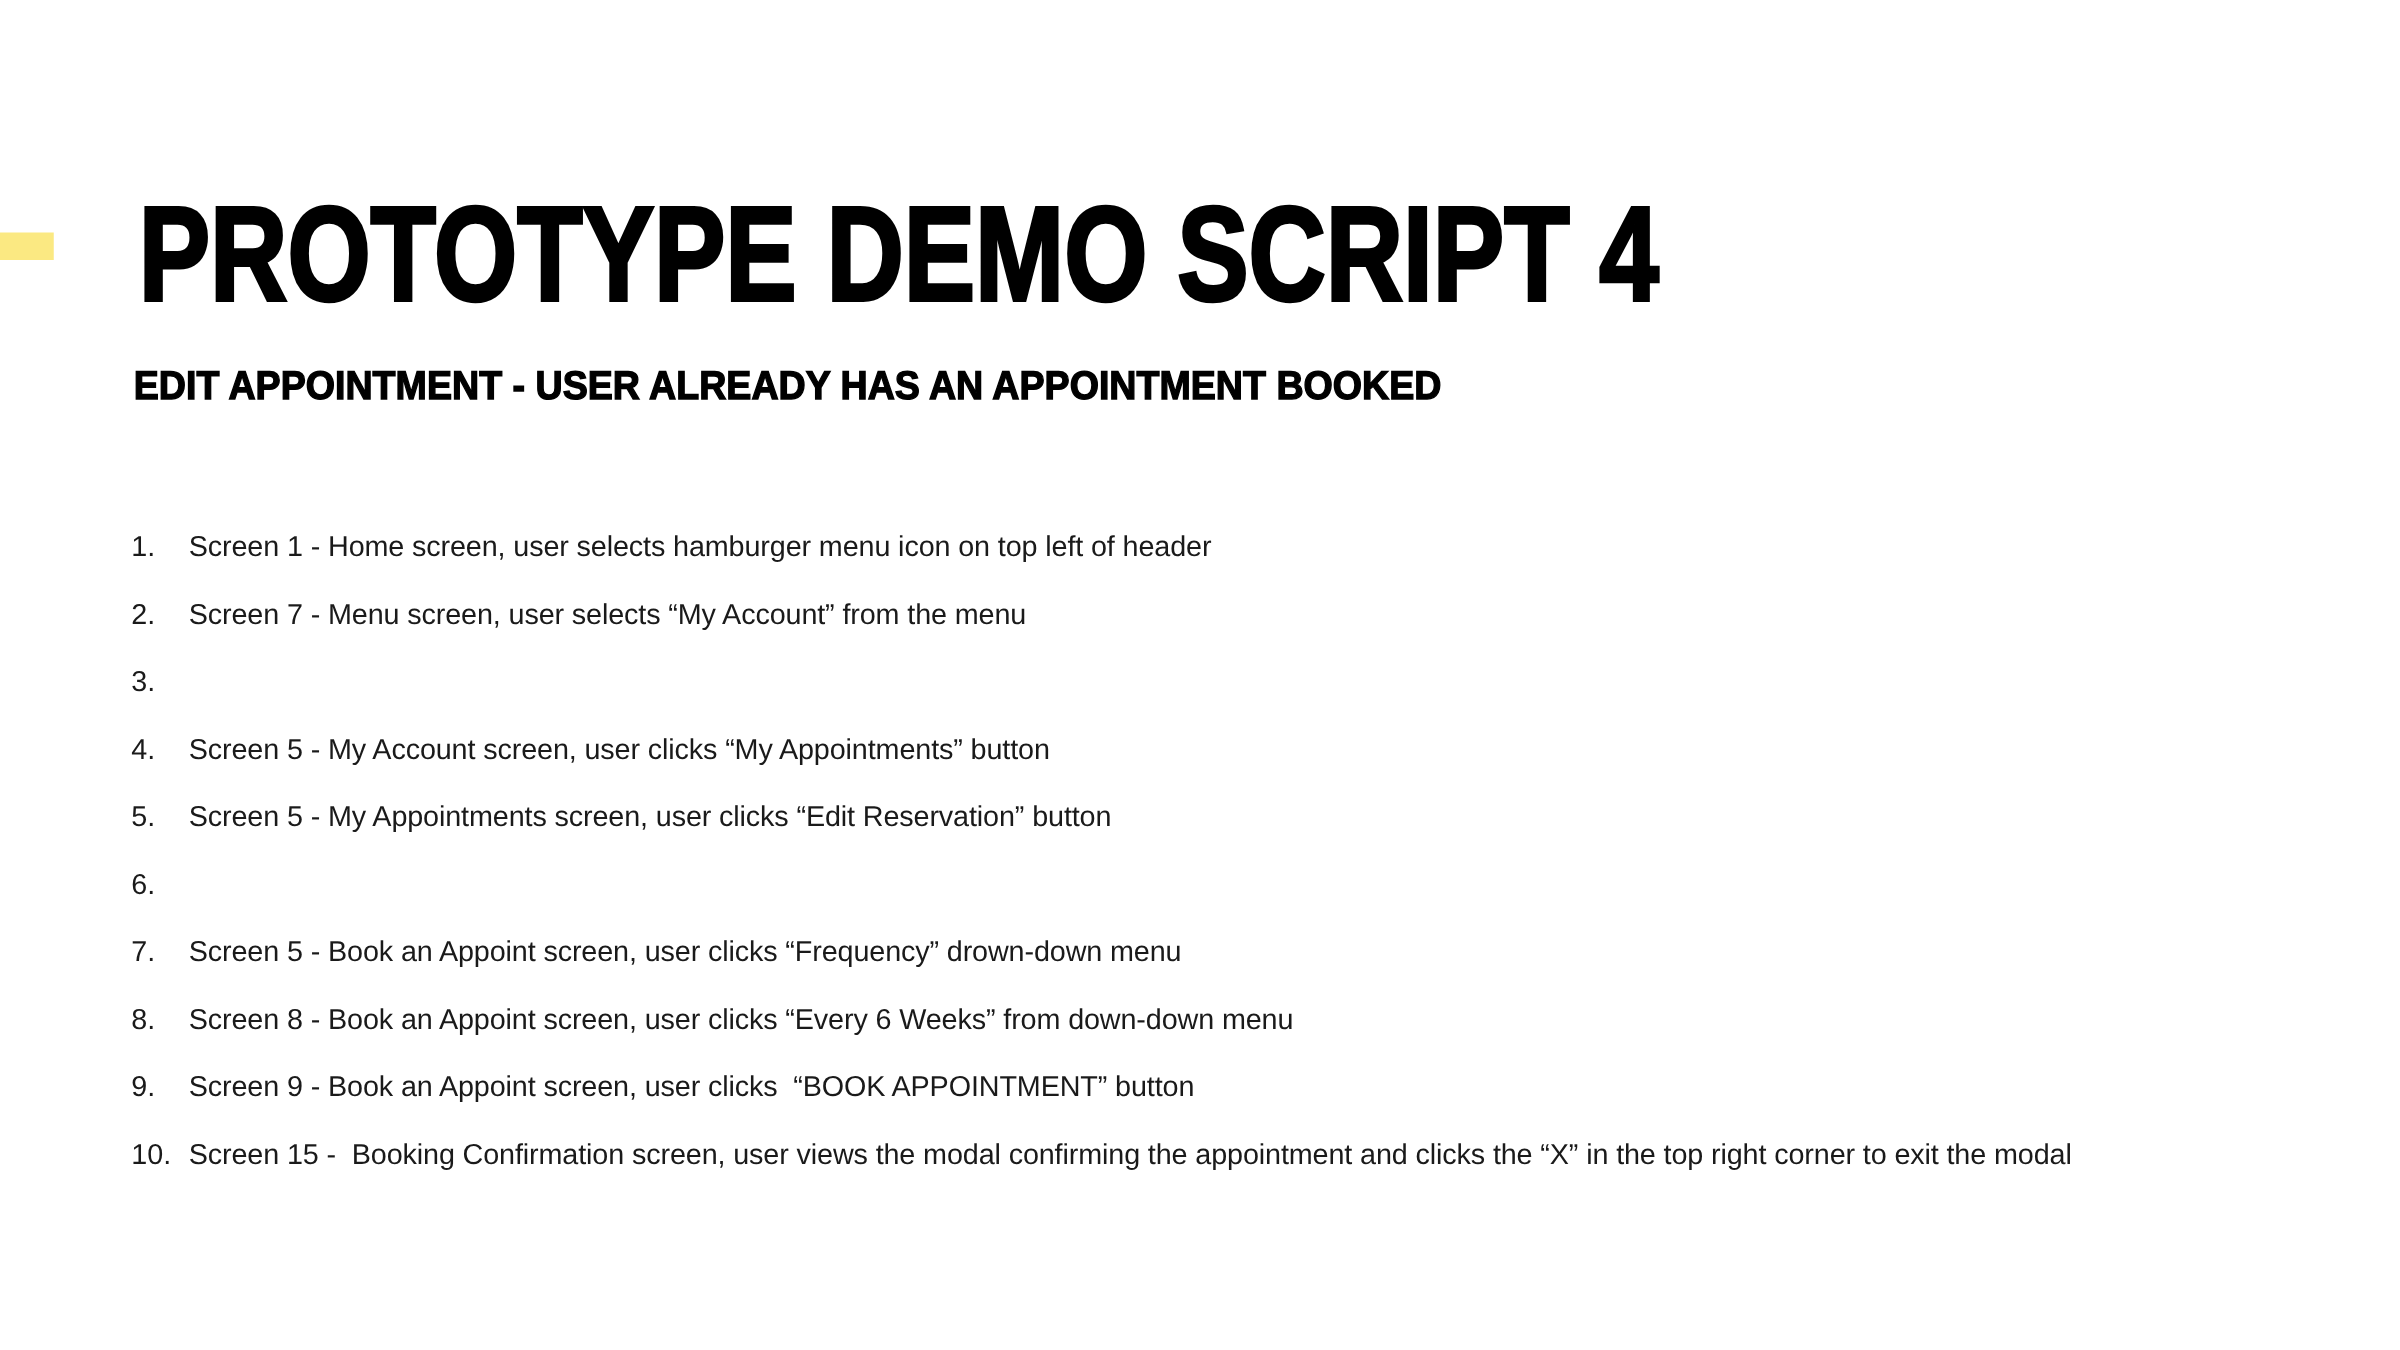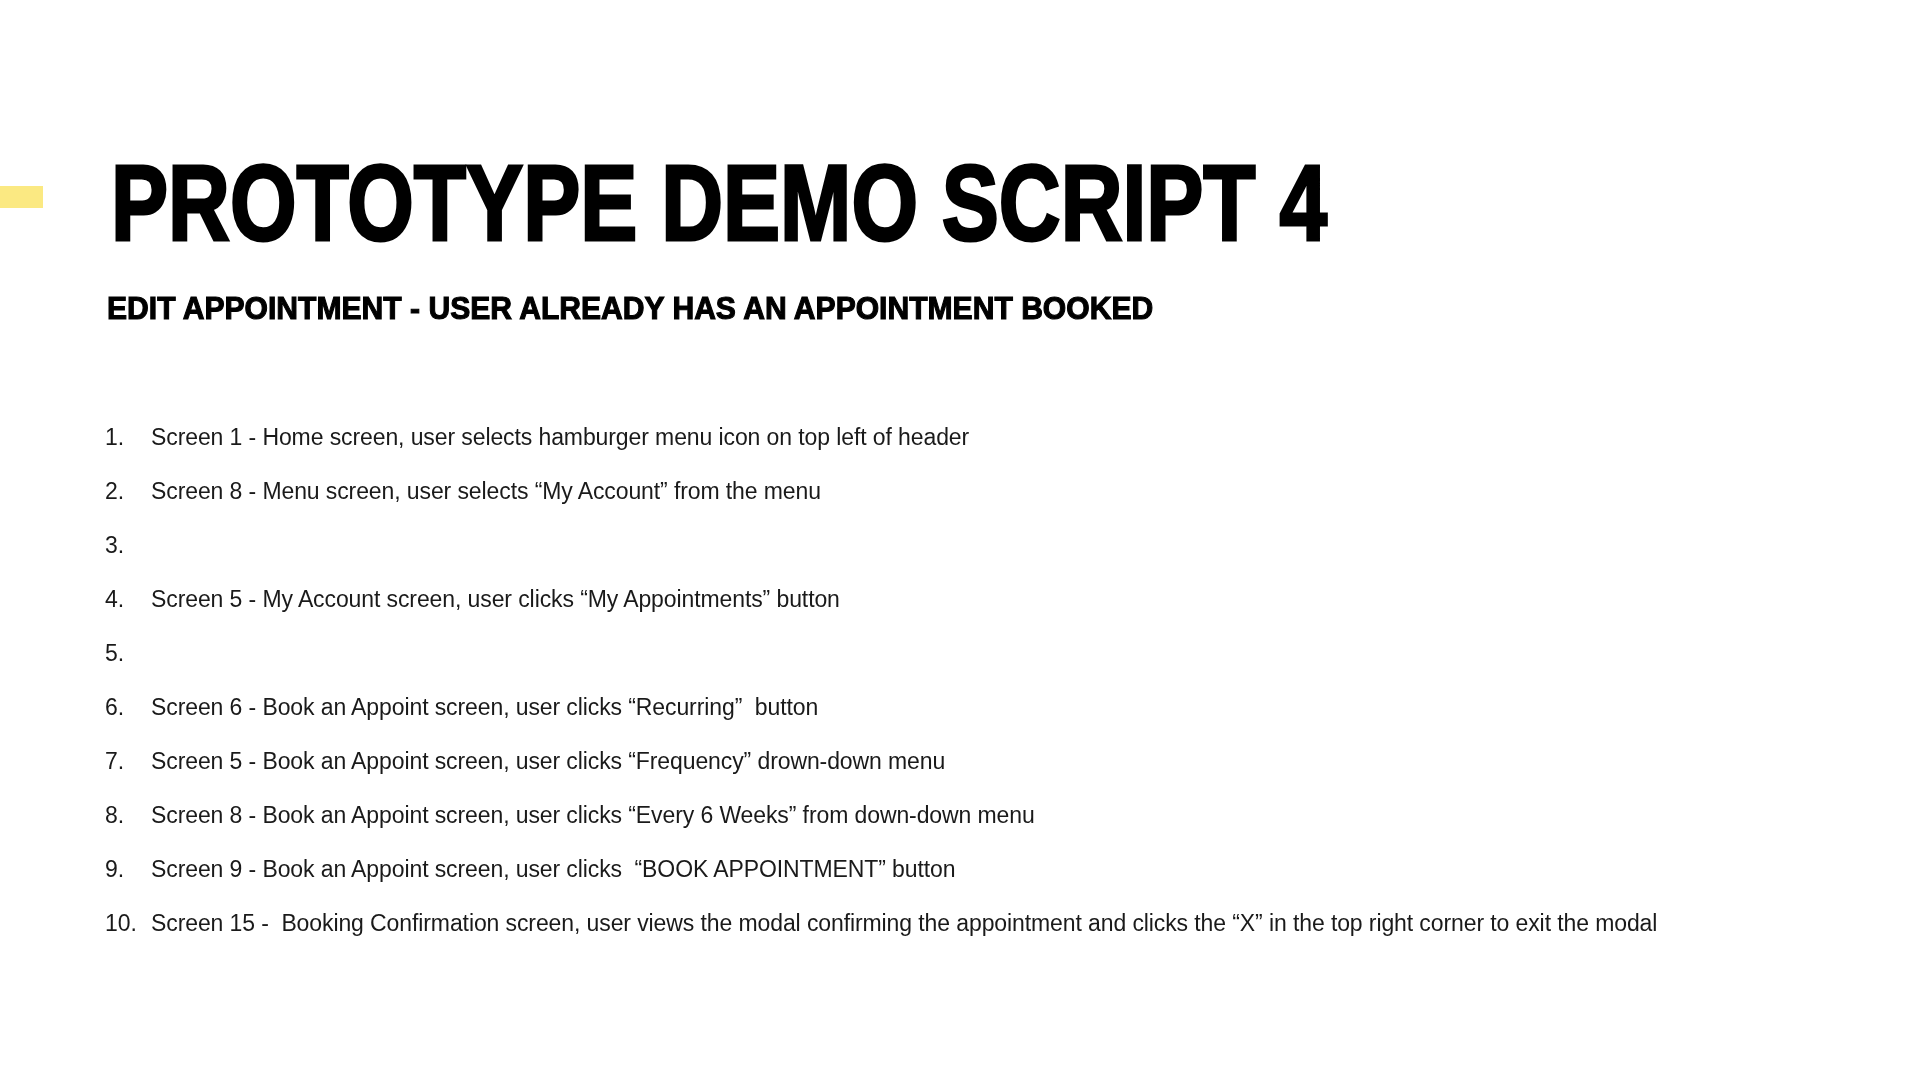--- a/index.html
+++ b/index.html
@@ -89,35 +89,35 @@
 
   <h2 class="page-subtitle" style="color: rgb(0, 0, 0);">EDIT APPOINTMENT - USER ALREADY HAS AN APPOINTMENT BOOKED</h2>
 
   <ol class="steps-list" style="color: rgb(26, 26, 26);">
     <li class="step-row">
       <span class="step-number">1.</span>
       <span class="step-text">Screen 1 - Home screen, user selects hamburger menu icon on top left of header</span>
     </li>
     <li class="step-row">
       <span class="step-number">2.</span>
-      <span class="step-text">Screen 8 - Menu screen, user selects “My Account” from the menu</span>
+      <span class="step-text">Screen 7 - Menu screen, user selects “My Account” from the menu</span>
     </li>
     <li class="step-row">
       <span class="step-number">3.</span>
     </li>
     <li class="step-row">
       <span class="step-number">4.</span>
       <span class="step-text">Screen 5 - My Account screen, user clicks “My Appointments” button</span>
     </li>
     <li class="step-row">
       <span class="step-number">5.</span>
+      <span class="step-text">Screen 5 - My Appointments screen, user clicks “Edit Reservation” button</span>
     </li>
     <li class="step-row">
       <span class="step-number">6.</span>
-      <span class="step-text">Screen 6 - Book an Appoint screen, user clicks “Recurring”  button</span>
     </li>
     <li class="step-row">
       <span class="step-number">7.</span>
       <span class="step-text">Screen 5 - Book an Appoint screen, user clicks “Frequency” drown-down menu</span>
     </li>
     <li class="step-row">
       <span class="step-number">8.</span>
       <span class="step-text">Screen 8 - Book an Appoint screen, user clicks “Every 6 Weeks” from down-down menu</span>
     </li>
     <li class="step-row">

